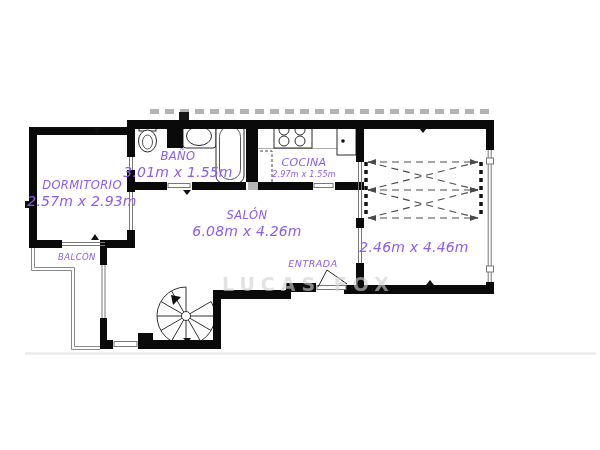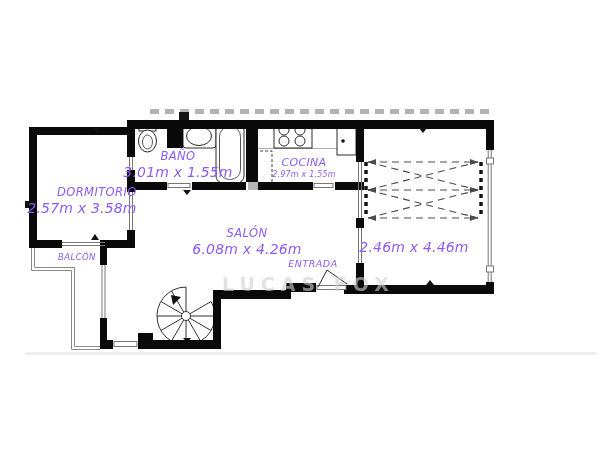--- a/index.html
+++ b/index.html
@@ -174,36 +174,36 @@
     <g fill="#111">
       <polygon points="93,128 101,128 97,134"></polygon>
       <polygon points="91,240 99,240 95,234"></polygon>
       <rect x="25" y="201" width="4" height="7"></rect>
       <polygon points="183,190 191,190 187,195"></polygon>
       <polygon points="419,128 427,128 423,133"></polygon>
       <polygon points="426,285 434,285 430,280"></polygon>
     </g>
   </svg>
 
-  <div class="lbl" style="left:82px;top:186px;text-align:right;">
+  <div class="lbl" style="left:82px;top:179px;">
     <span class="rname">DORMITORIO</span>
-    <span class="rdims">2.57m x 3.58m</span>
+    <span class="rdims">2.57m x 2.93m</span>
   </div>
 
   <div class="lbl" style="left:178px;top:150px;">
     <span class="rname">BAÑO</span>
     <span class="rdims">3.01m x 1.55m</span>
   </div>
 
   <div class="lbl small" style="left:304px;top:157px;">
     <span class="rname">COCINA</span>
     <span class="rdims">2.97m x 1.55m</span>
   </div>
 
-  <div class="lbl" style="left:247px;top:227px;">
+  <div class="lbl" style="left:247px;top:209px;">
     <span class="rname">SALÓN</span>
     <span class="rdims">6.08m x 4.26m</span>
   </div>
 
   <div class="lbl" style="left:414px;top:239px;">
     <span class="rdims">2.46m x 4.46m</span>
   </div>
 
   <div class="lbl tag" style="left:313px;top:258px;">
     <span>ENTRADA</span>

